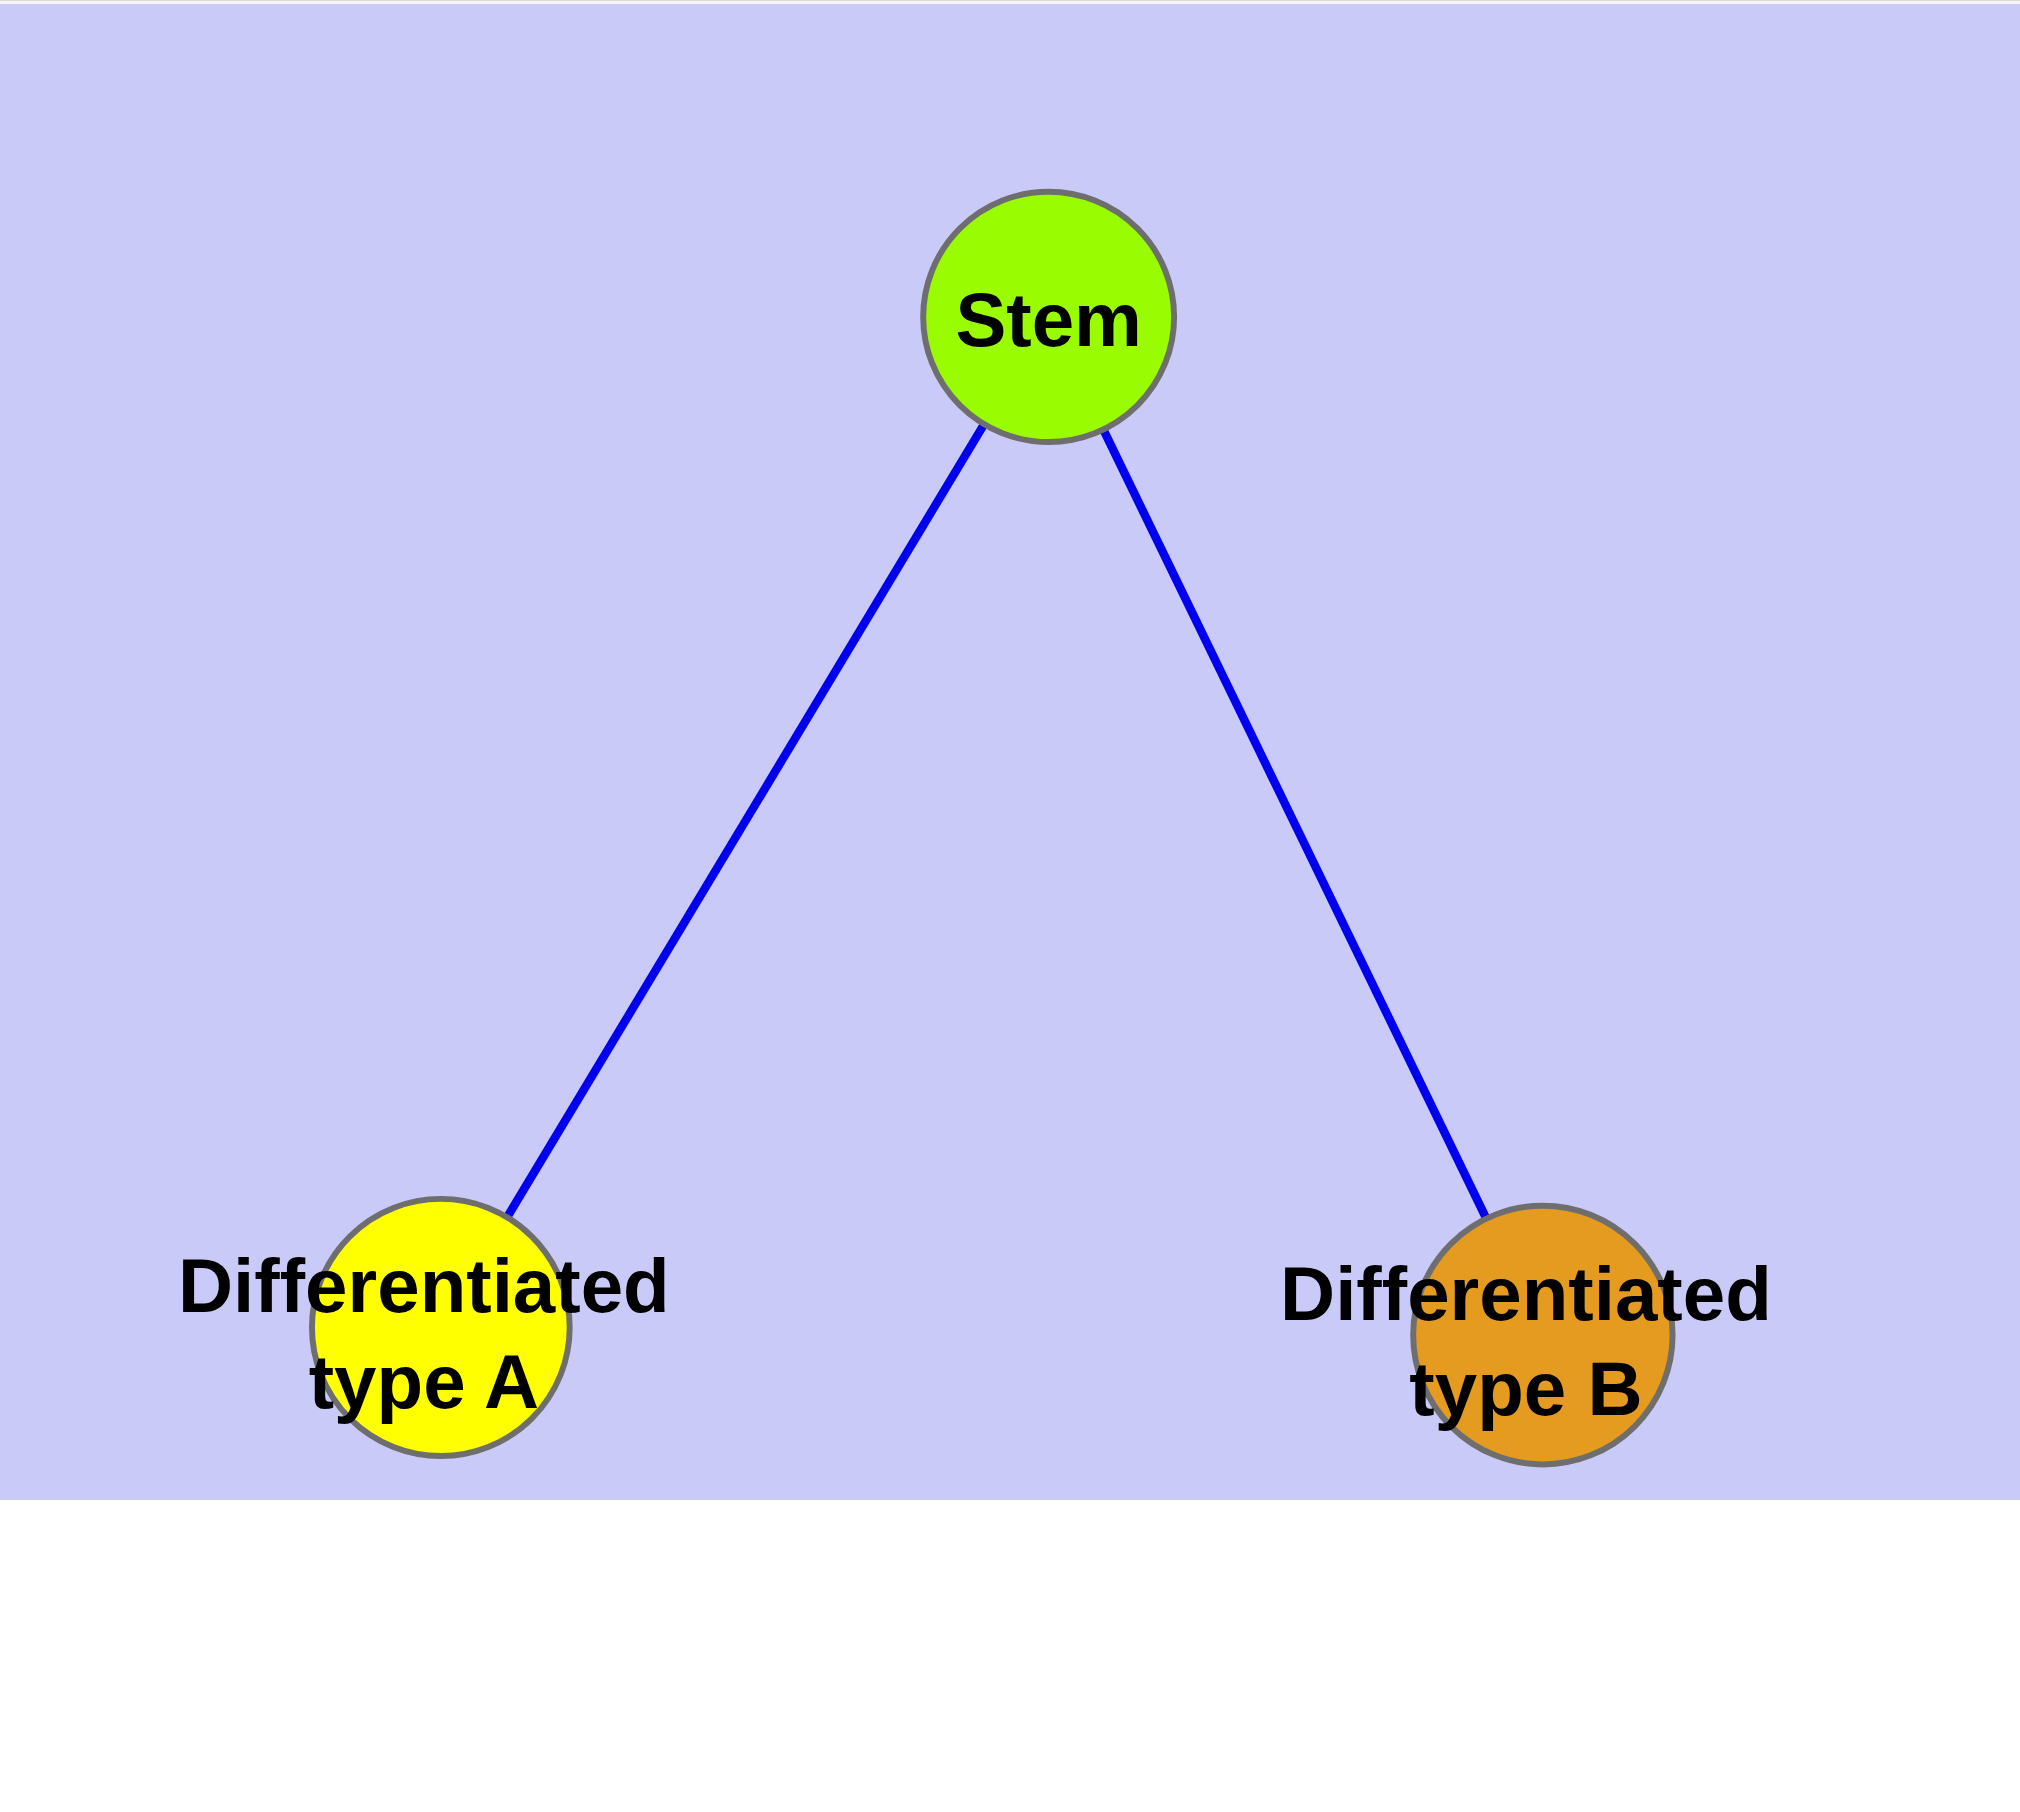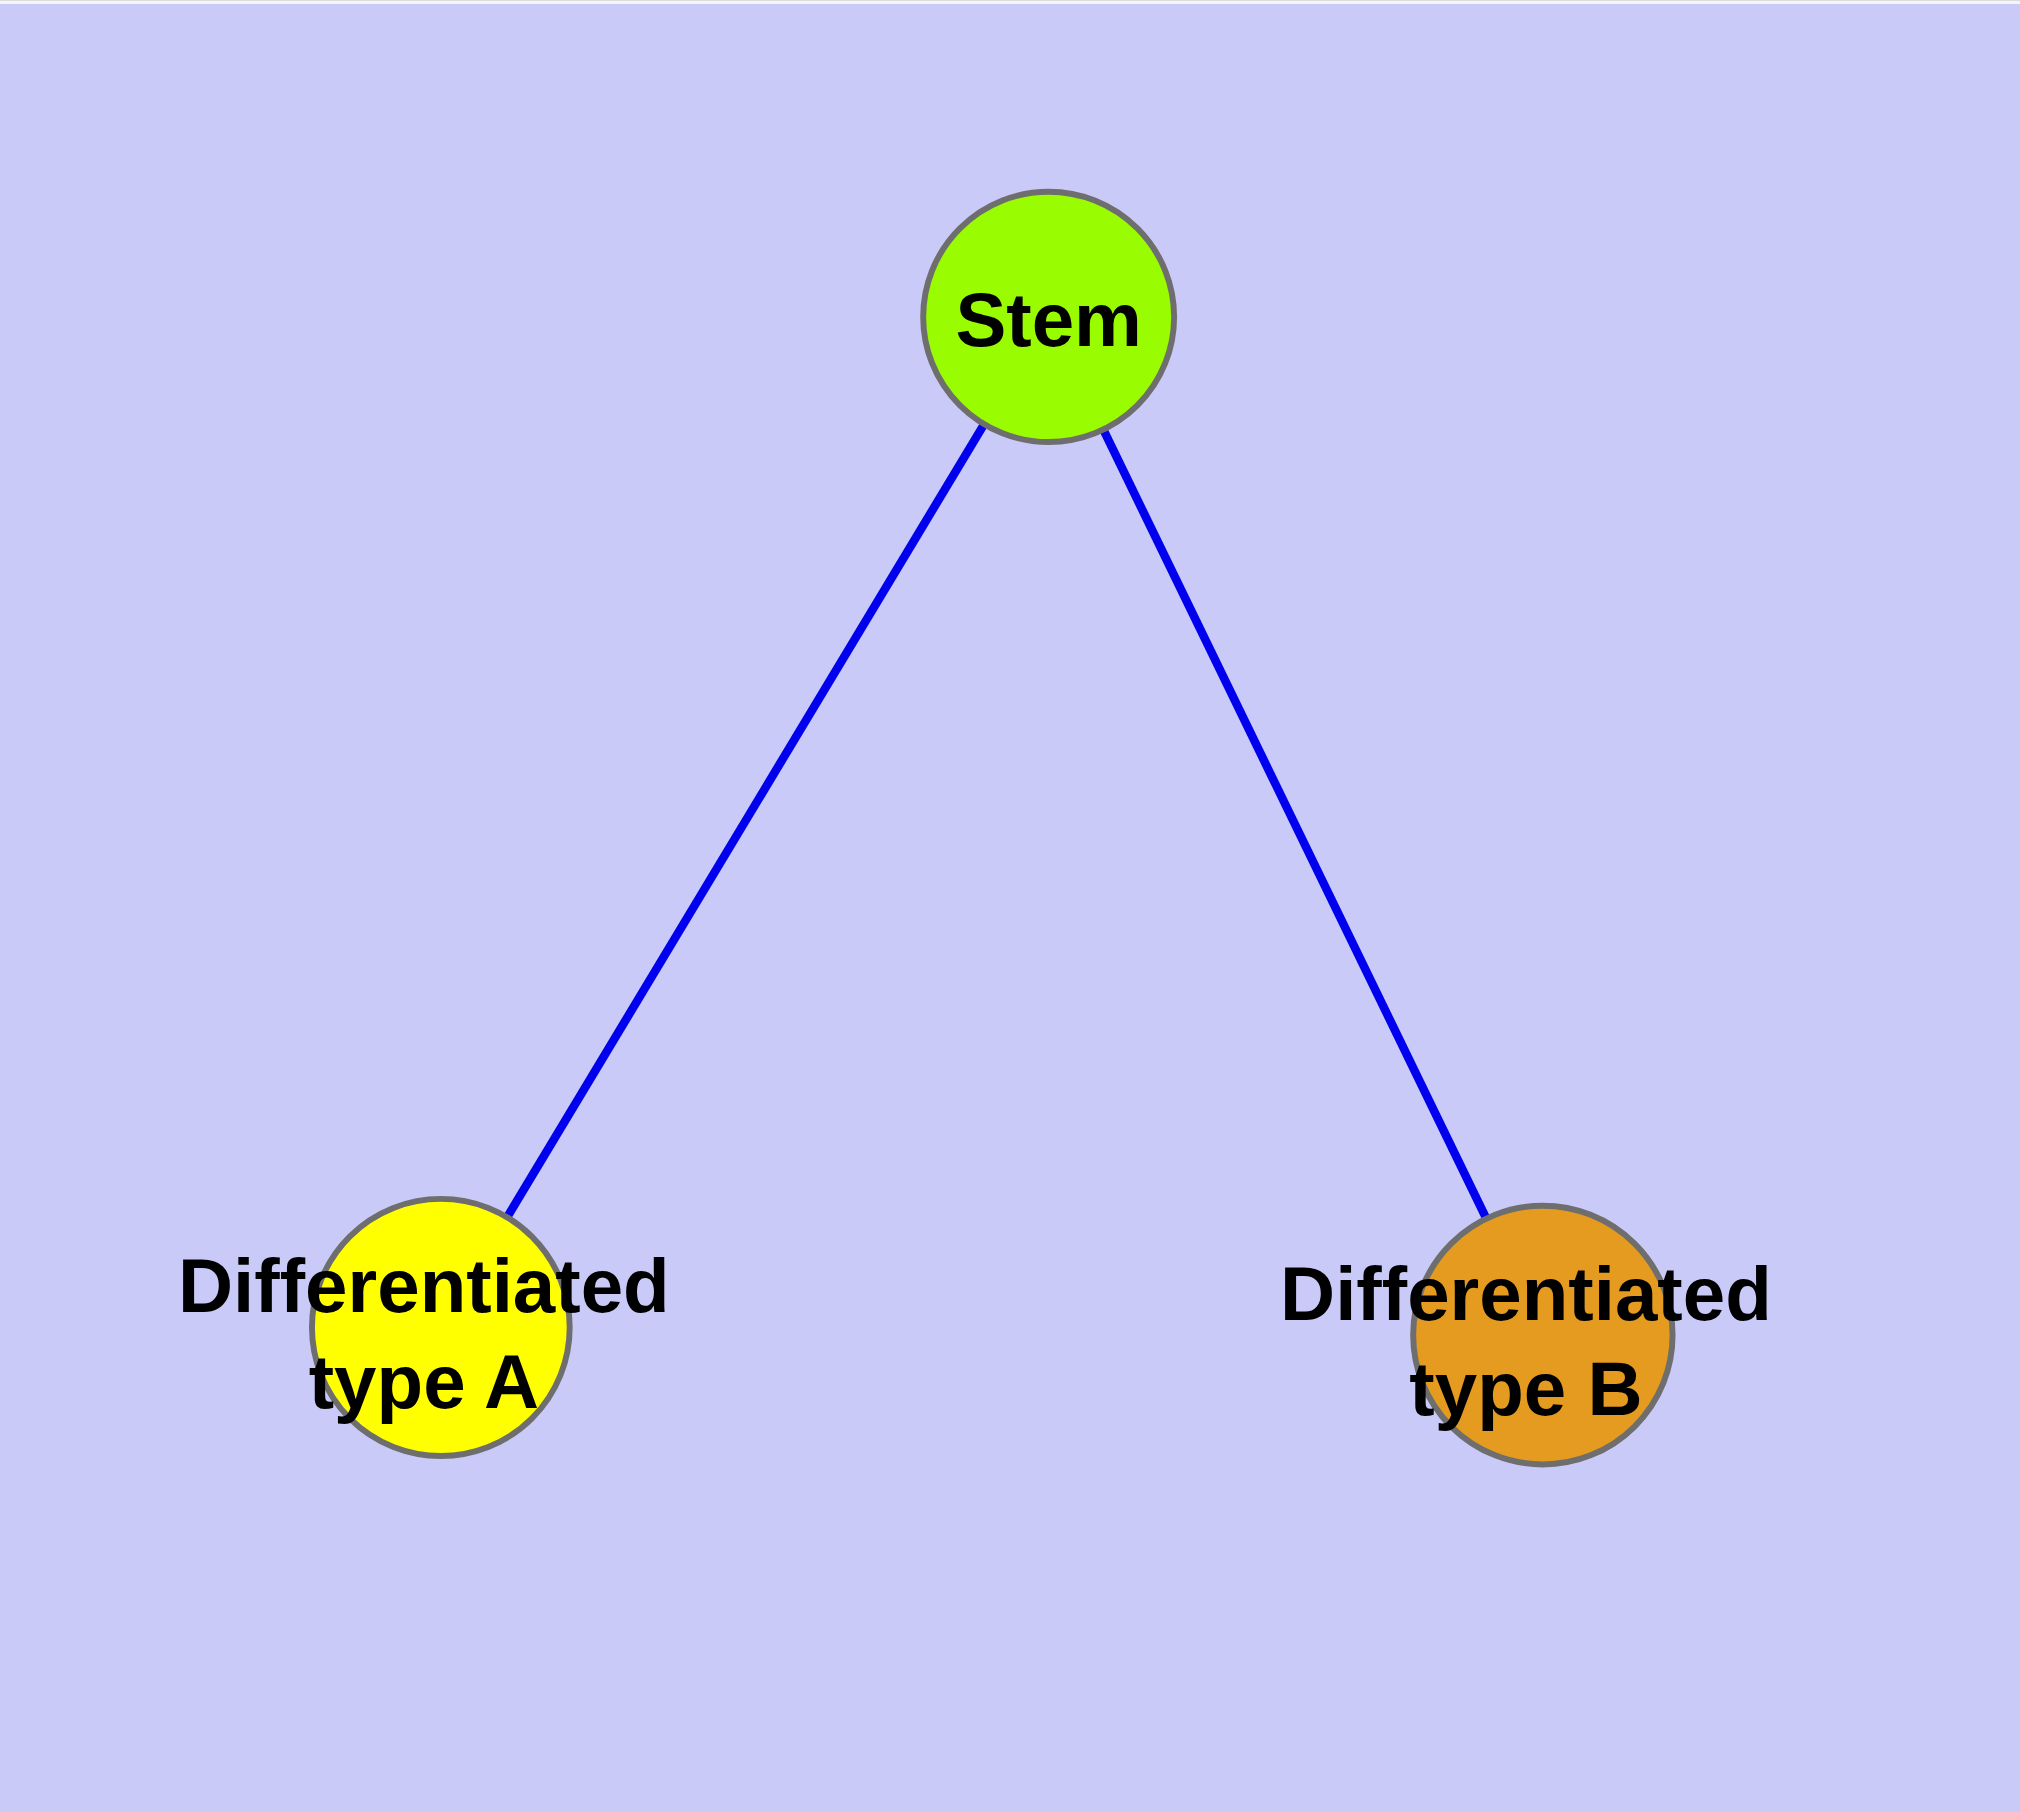--- a/index.html
+++ b/index.html
@@ -3,21 +3,21 @@
 <meta charset="utf-8">
 <style>
   html, body {
     margin: 0;
     padding: 0;
     background: #ffffff;
   }
   .screen {
     position: relative;
     width: 2021px;
-    height: 1812px;
+    height: 1500px;
     overflow: hidden;
     font-family: "Liberation Sans", sans-serif;
   }
   .top-strip {
     position: absolute;
     top: 0; left: 0; right: 0;
     height: 4.2px;
     background: #f5f5f5;
     border-top: 0.8px solid #dcdcdc;
     box-sizing: border-box;

